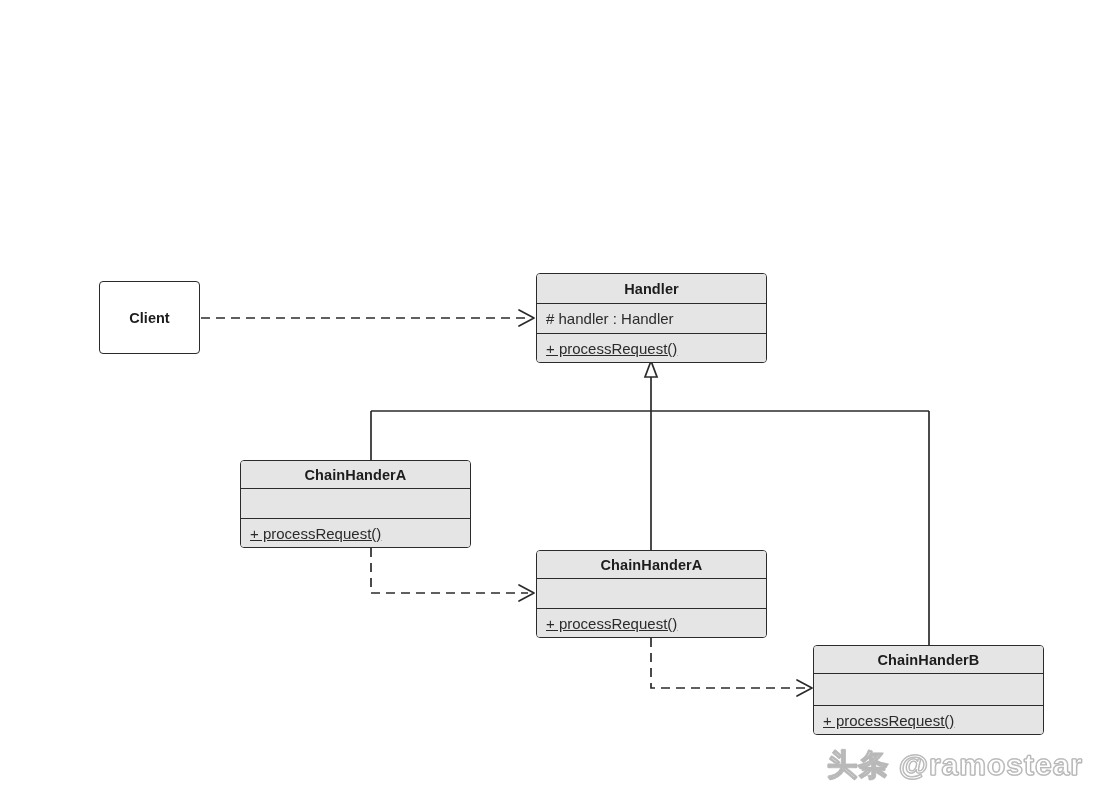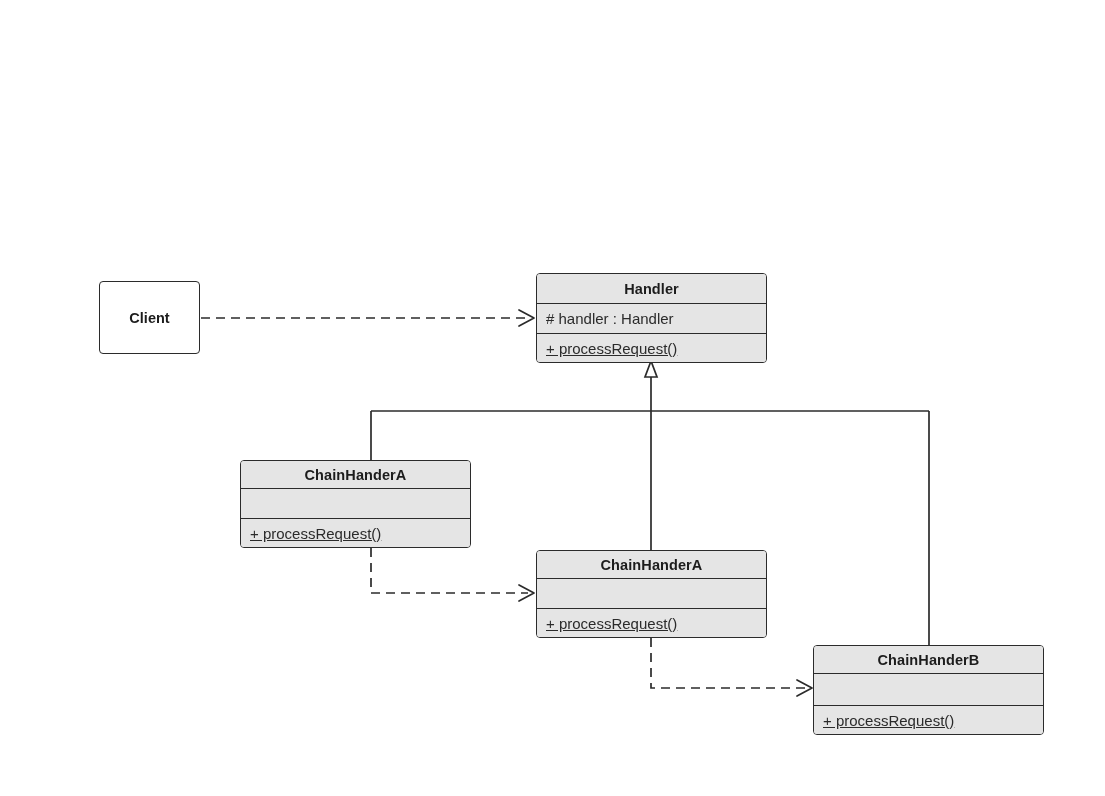--- a/index.html
+++ b/index.html
@@ -162,14 +162,15 @@
     <div class="compartment members empty" style="height:30px;"></div>
     <div class="compartment members" style="height:28px;">+ processRequest()</div>
   </div>
 
   <div class="uml-class" style="left:813px; top:645px; width:231px; height:90px;">
     <div class="compartment title" style="height:28px;">ChainHanderB</div>
     <div class="compartment members empty" style="height:32px;"></div>
     <div class="compartment members" style="height:28px;">+ processRequest()</div>
   </div>
 
+  <div id="watermark">头条 @ramostear</div>
 
 </div>
 
 </body></html>

